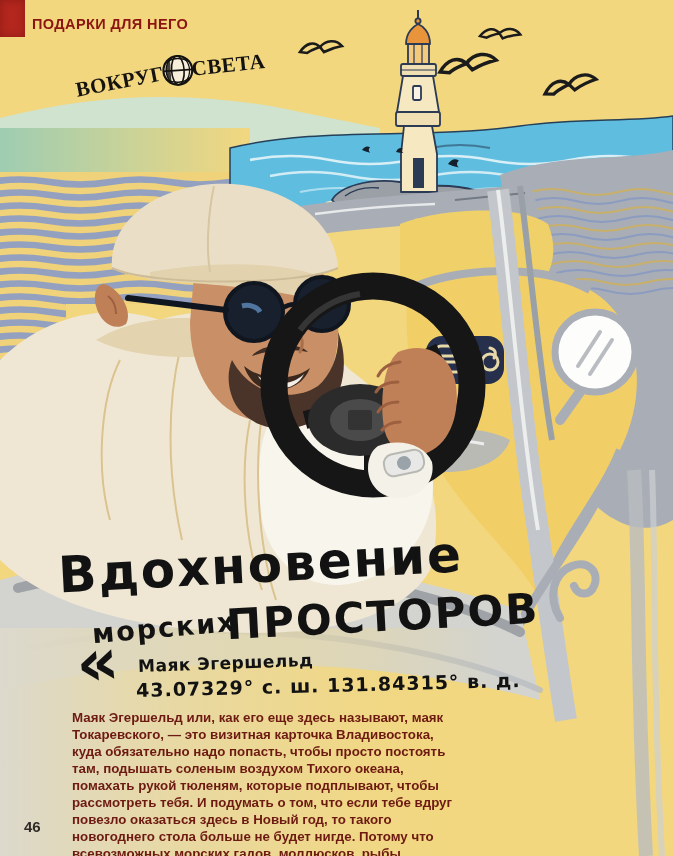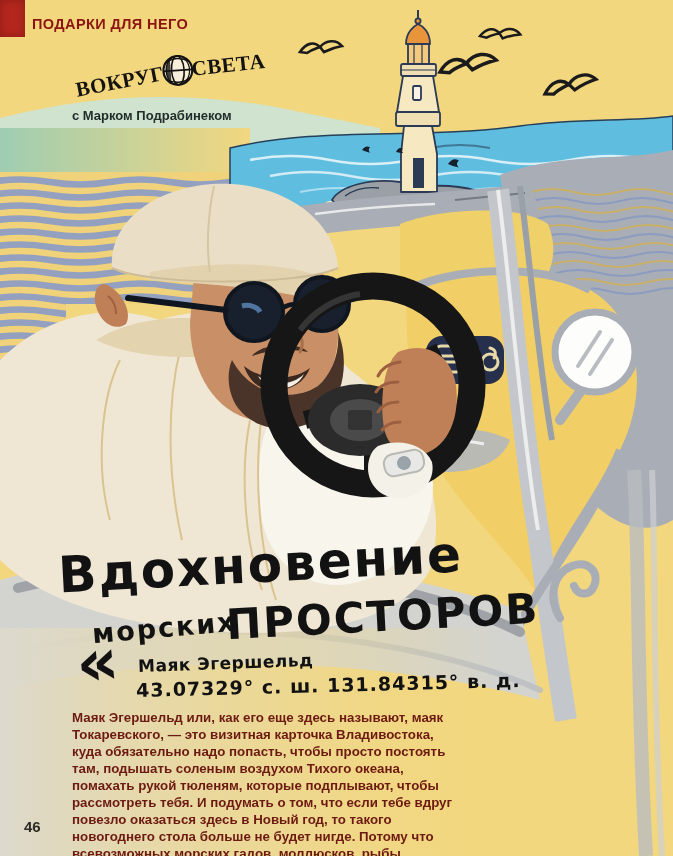--- a/index.html
+++ b/index.html
@@ -324,21 +324,20 @@
       <svg class="globe" viewBox="0 0 40 40">
         <circle cx="20" cy="20" r="16" fill="#f7efda" stroke="#151310" stroke-width="2.4"></circle>
         <ellipse cx="20" cy="20" rx="7" ry="16" fill="none" stroke="#151310" stroke-width="1.8"></ellipse>
         <ellipse cx="20" cy="20" rx="13" ry="16" fill="none" stroke="#151310" stroke-width="1.4"></ellipse>
         <line x1="4" y1="20" x2="36" y2="20" stroke="#151310" stroke-width="1.8"></line>
         <path d="M7,11 a22,22 0 0 1 26,0 M7,29 a22,22 0 0 0 26,0" fill="none" stroke="#151310" stroke-width="1.6"></path>
         <path d="M12,8 a16,16 0 0 0 0,24 z" fill="#151310" opacity="0.8"></path>
       </svg>
       <span class="logo-word logo-right">СВЕТА</span>
     </div>
-    <div class="byline">с Марком Подрабинеком</div>
 
     <div class="hand title-line1">Вдохновение</div>
     <div class="hand title-word-small">морских</div>
     <div class="hand title-word-big">ПРОСТОРОВ</div>
 
     <div class="hand quote-mark">«</div>
     <div class="hand loc-name">Маяк Эгершельд</div>
     <div class="hand loc-coords">43.07329° с. ш. 131.84315° в. д.</div>
 
     <div class="body-par">Маяк Эгершельд или, как его еще здесь называют, маяк Токаревского, — это визитная карточка Владивостока, куда обязательно надо попасть, чтобы просто постоять там, подышать соленым воздухом Тихого океана, помахать рукой тюленям, которые подплывают, чтобы рассмотреть тебя. И подумать о том, что если тебе вдруг повезло оказаться здесь в Новый год, то такого новогоднего стола больше не будет нигде. Потому что всевозможных морских гадов, моллюсков, рыбы, крабов, икры, такой доступной и такой вкусной, как во Владивостоке, нет больше ни в одном городе России.</div>

